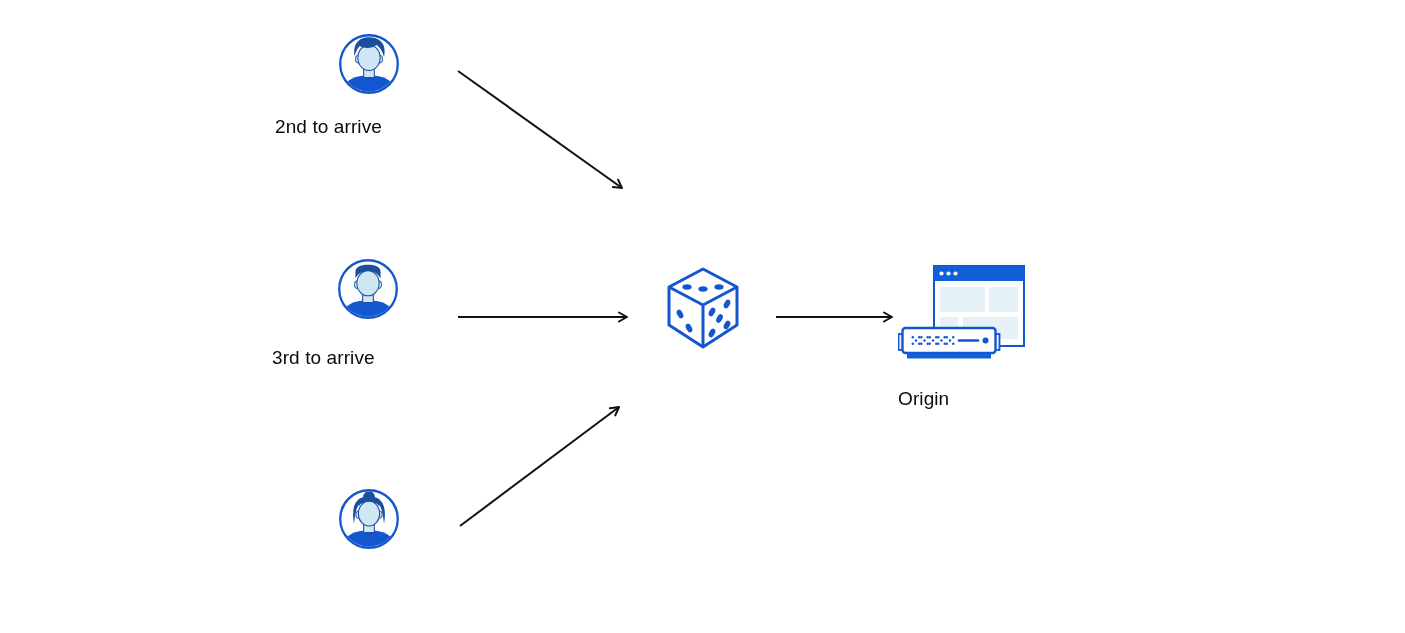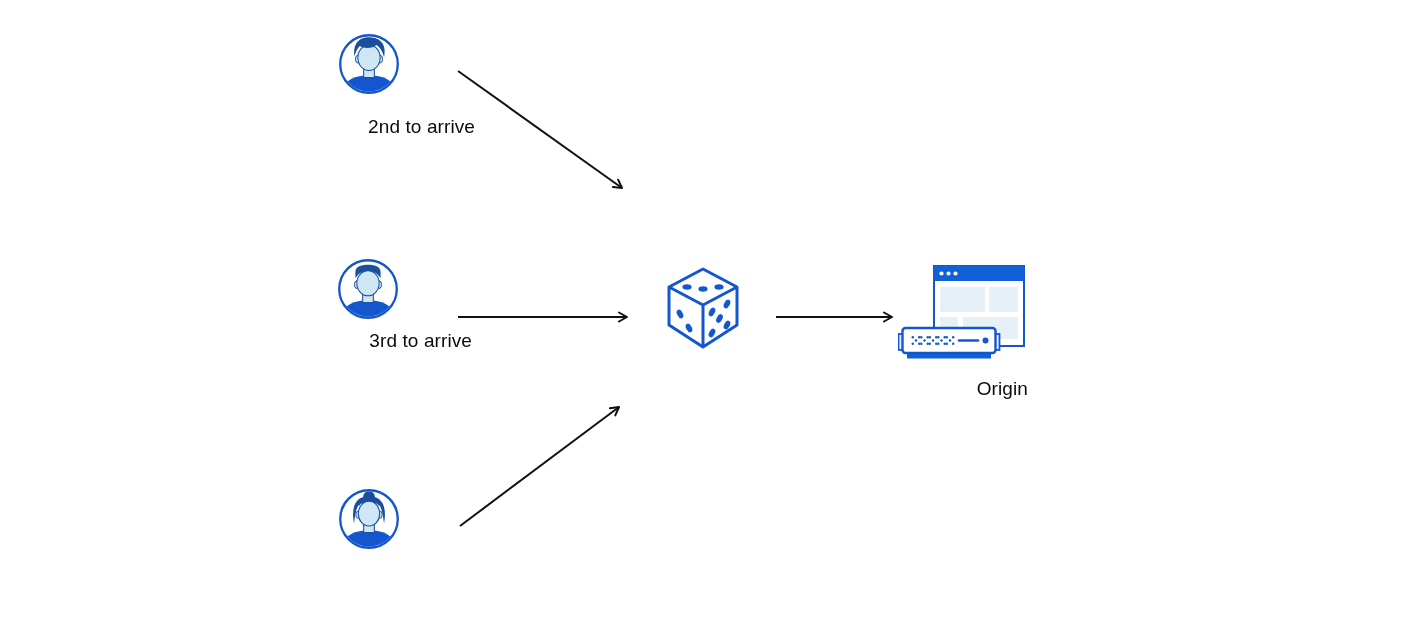--- a/index.html
+++ b/index.html
@@ -11,21 +11,21 @@
     --arrow:#111111;
     --label:#0b0b0b;
   }
   html,body{margin:0;padding:0;}
   body{background:#ffffff;font-family:"Liberation Sans",sans-serif;}
   .canvas{
     position:relative;width:1405px;height:633px;background:#ffffff;overflow:hidden;
   }
   .node{position:absolute;}
   .node-label{
-    position:absolute;text-align:right;font-size:19px;line-height:22px;
+    position:absolute;text-align:left;font-size:19px;line-height:22px;
     color:var(--label);letter-spacing:.1px;white-space:nowrap;
   }
   .arrow-layer{position:absolute;left:0;top:0;pointer-events:none;}
   
   .st-b{stroke:var(--primary-blue);}
   .st-n{stroke:var(--navy);}
   .st-a{stroke:var(--arrow);}
   .f-b{fill:var(--primary-blue);}
   .f-navy{fill:var(--navy);}
   .f-skin{fill:var(--skin-blue);}
@@ -82,21 +82,21 @@
       <g clip-path="url(#c2)">
         <path d="M2 64 C4 50 16 43.5 32 43.5 C48 43.5 60 50 62 64 Z" class="f-b"></path>
         <rect x="26.5" y="33" width="11" height="13" class="f-skin st-n" stroke-width="1.1"></rect>
         <ellipse cx="20.6" cy="27.5" rx="2.6" ry="4" class="f-skin st-n" stroke-width="1"></ellipse>
         <ellipse cx="43.4" cy="27.5" rx="2.6" ry="4" class="f-skin st-n" stroke-width="1"></ellipse>
         <ellipse cx="32" cy="26" rx="11.5" ry="13" class="f-skin st-n" stroke-width="1.1"></ellipse>
         <path d="M19 21 L19 14.5 C19 9.5 24 7 32 7 C40 7 45 9.5 45 14.5 L45 21 C41 14.5 36.5 13.5 32 13.5 C27.5 13.5 23 14.5 19 21 Z" class="f-navy"></path>
       </g>
     </svg>
   </div>
-  <div class="node-label" style="left:272px;top:330px;width:200px;">3rd to arrive</div>
+  <div class="node-label" style="left:272px;top:347px;width:200px;">3rd to arrive</div>
 
   <div class="node" style="left:338px;top:488px;width:62px;height:62px;">
     <svg width="62" height="62" viewBox="0 0 64 64">
       <defs>
           <clipPath id="c3">
             <circle cx="32" cy="32" r="28.6"></circle>
           </clipPath>
         </defs>
       <circle cx="32" cy="32" r="29.7" class="f-w st-b" stroke-width="2.4"></circle>
       <g clip-path="url(#c3)">
@@ -187,15 +187,15 @@
             <circle cx="-3.2" cy="-3.2" r="1.2"></circle>
             <circle cx="3.2" cy="-3.2" r="1.2"></circle>
             <circle cx="-3.2" cy="3.2" r="1.2"></circle>
             <circle cx="3.2" cy="3.2" r="1.2"></circle>
           </g>
       </g>
       <line x1="61" y1="77.5" x2="80" y2="77.5" class="st-b" stroke-width="2.6" stroke-linecap="round"></line>
       <circle cx="87.5" cy="77.5" r="3" class="f-b"></circle>
     </svg>
   </div>
-  <div class="node-label" style="left:898px;top:378px;width:130px;">Origin</div>
+  <div class="node-label" style="left:898px;top:388px;width:130px;">Origin</div>
 
 </div>
 
 </body></html>

